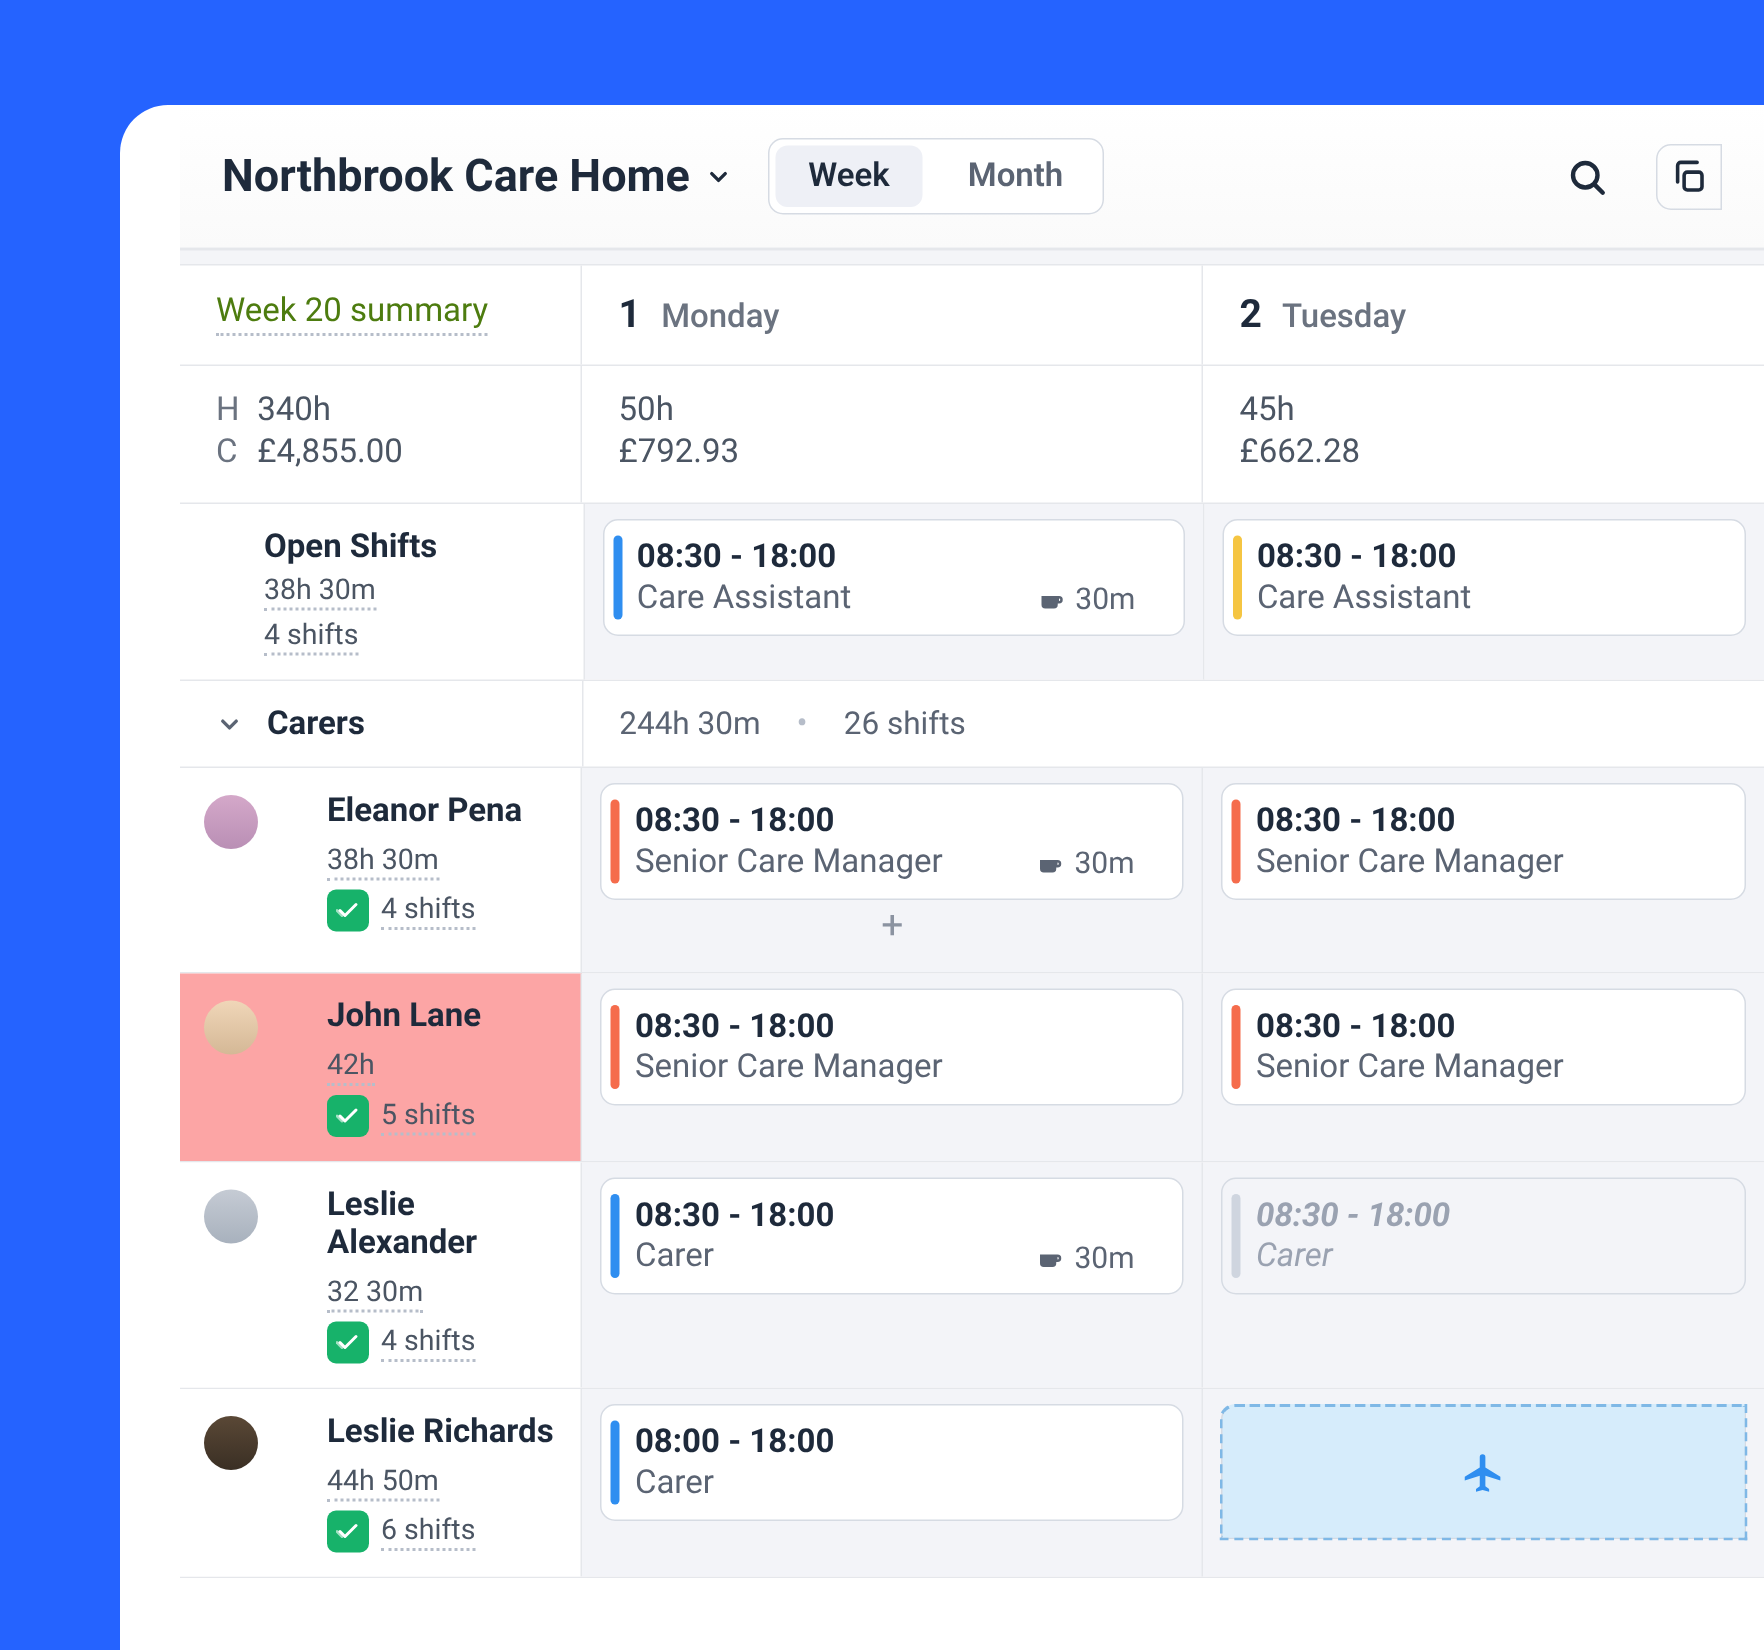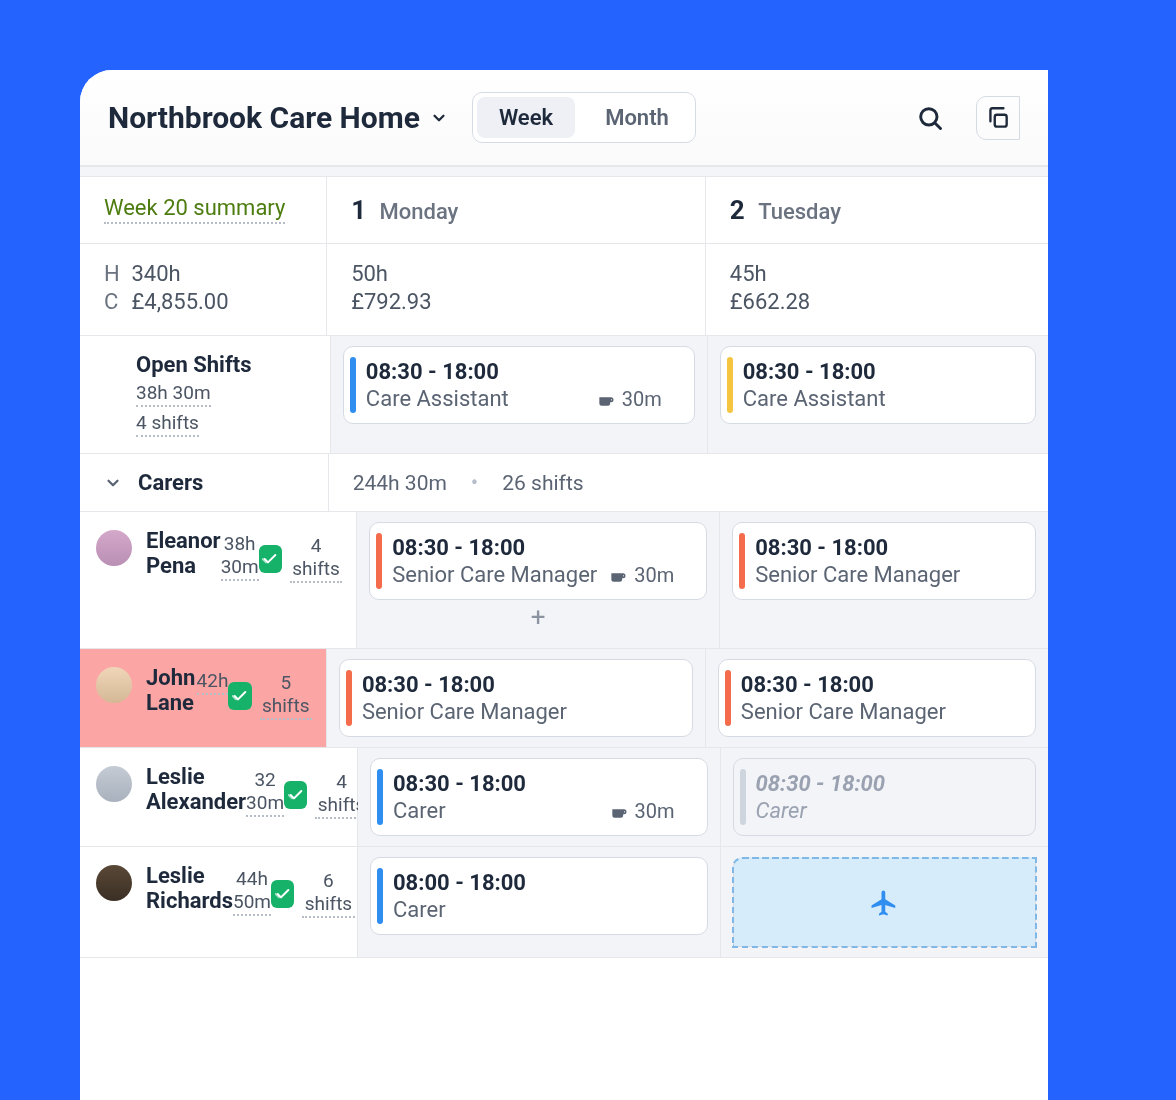--- a/index.html
+++ b/index.html
@@ -7,24 +7,25 @@
     font-family: -apple-system, BlinkMacSystemFont, "Segoe UI", Roboto, sans-serif;
     background: #2563ff;
     width: 1176px;
     height: 1100px;
     overflow: hidden;
     padding: 70px 0 0 80px;
   }
   .app-window {
     background: #fff;
     border-radius: 32px 0 0 0;
-    width: 968px;
+    width: 1096px;
     height: 1030px;
     overflow: hidden;
     position: relative;
+    padding-left: 40px;
   }
   
   .header {
     display: flex;
     align-items: center;
     padding: 22px 28px;
     border-bottom: 1px solid #e5e7eb;
     gap: 24px;
     background: linear-gradient(#fff, #fafafa);
   }
@@ -139,21 +140,21 @@
     width: 36px; height: 36px; border-radius: 50%; flex-shrink: 0;
     background: #d1d5db;
     display: flex; align-items: center; justify-content: center;
     font-size: 16px; color: #fff; font-weight: 600;
     margin-top: 2px;
   }
   .av1 { background: linear-gradient(#d4a8c9,#b98fb5); }
   .av2 { background: linear-gradient(#f0d6b8,#d4b896); }
   .av3 { background: linear-gradient(#c5cbd4,#a8b1bd); }
   .av4 { background: linear-gradient(#5a4836,#3a2f24); }
-  .person-body { display: flex; flex-direction: row; }
+  .person-body { display: flex; flex-direction: column; margin-left: 32px; }
   .check-badge {
     width: 28px; height: 28px; border-radius: 6px; background: #17b26a;
     display: inline-flex; align-items: center; justify-content: center;
     margin-right: 8px;
     vertical-align: middle;
   }
   .shifts-line { display: flex; align-items: center; margin-top: 6px; }
 
   
   .leave-card {

